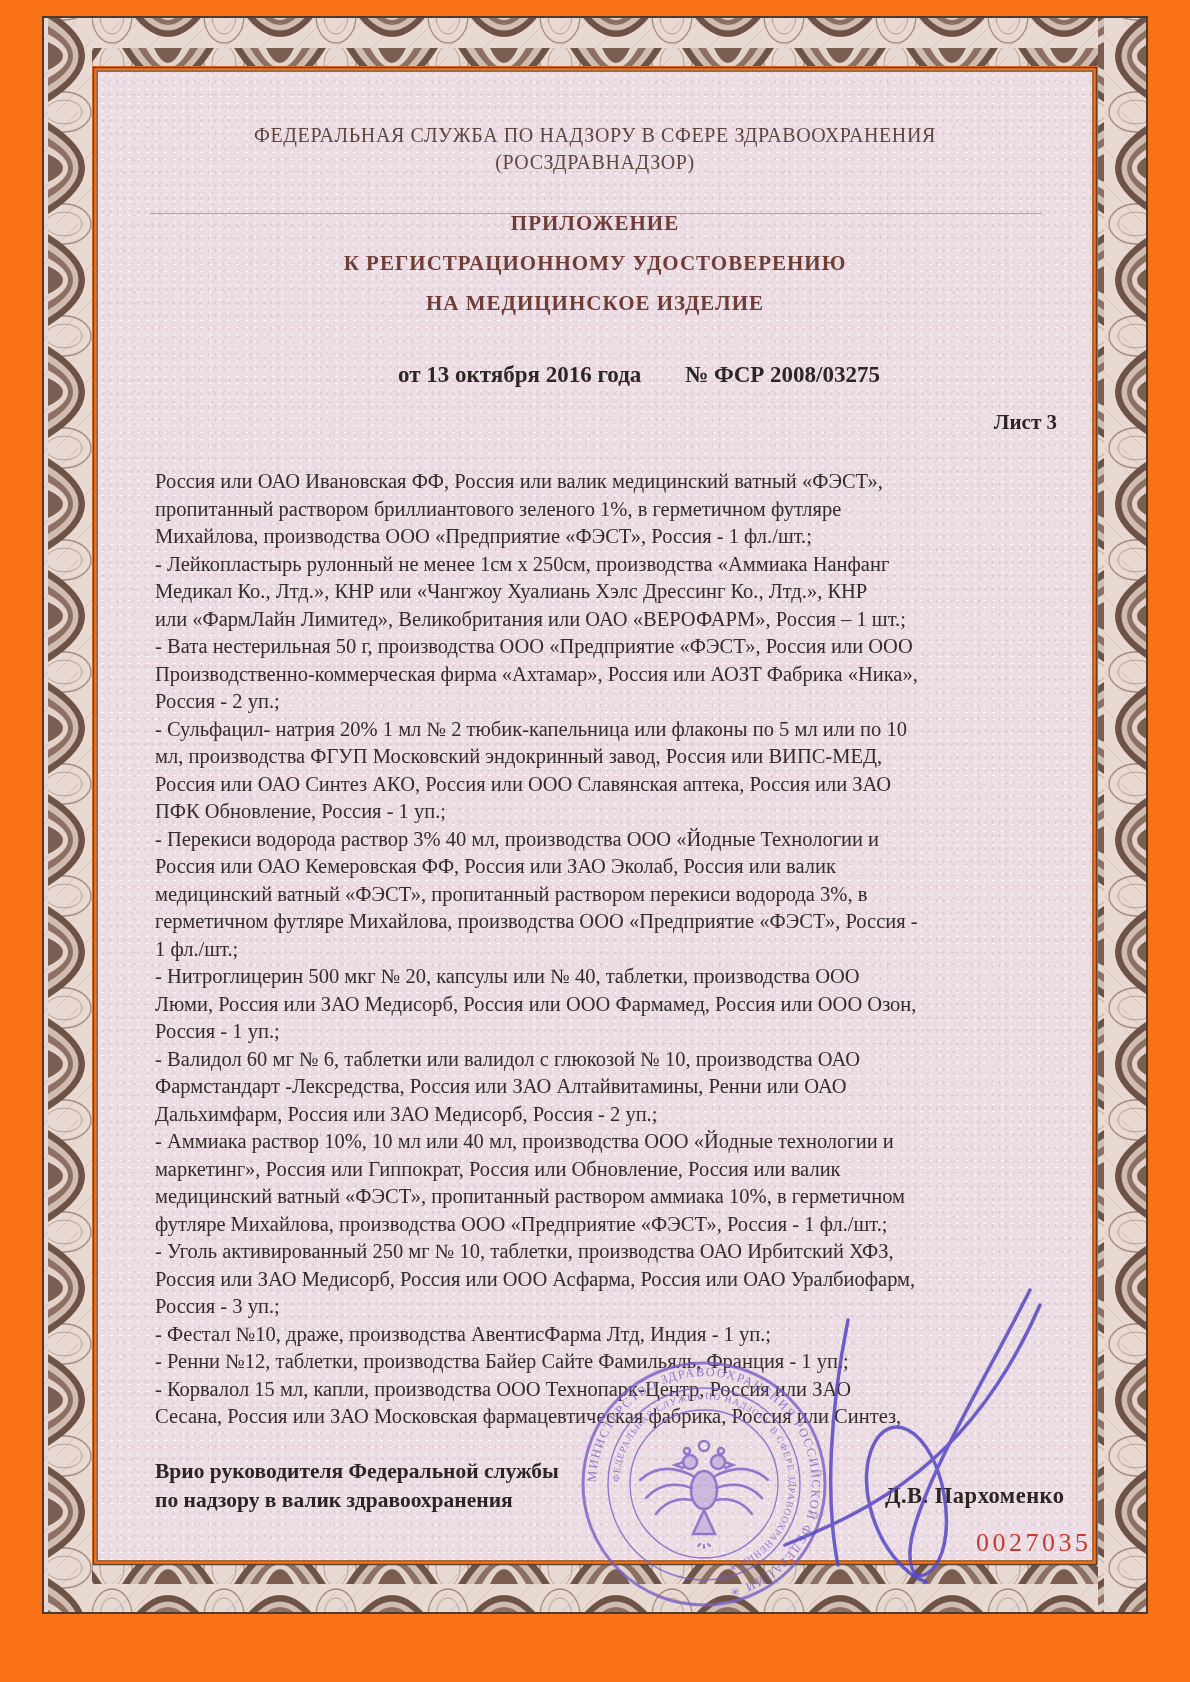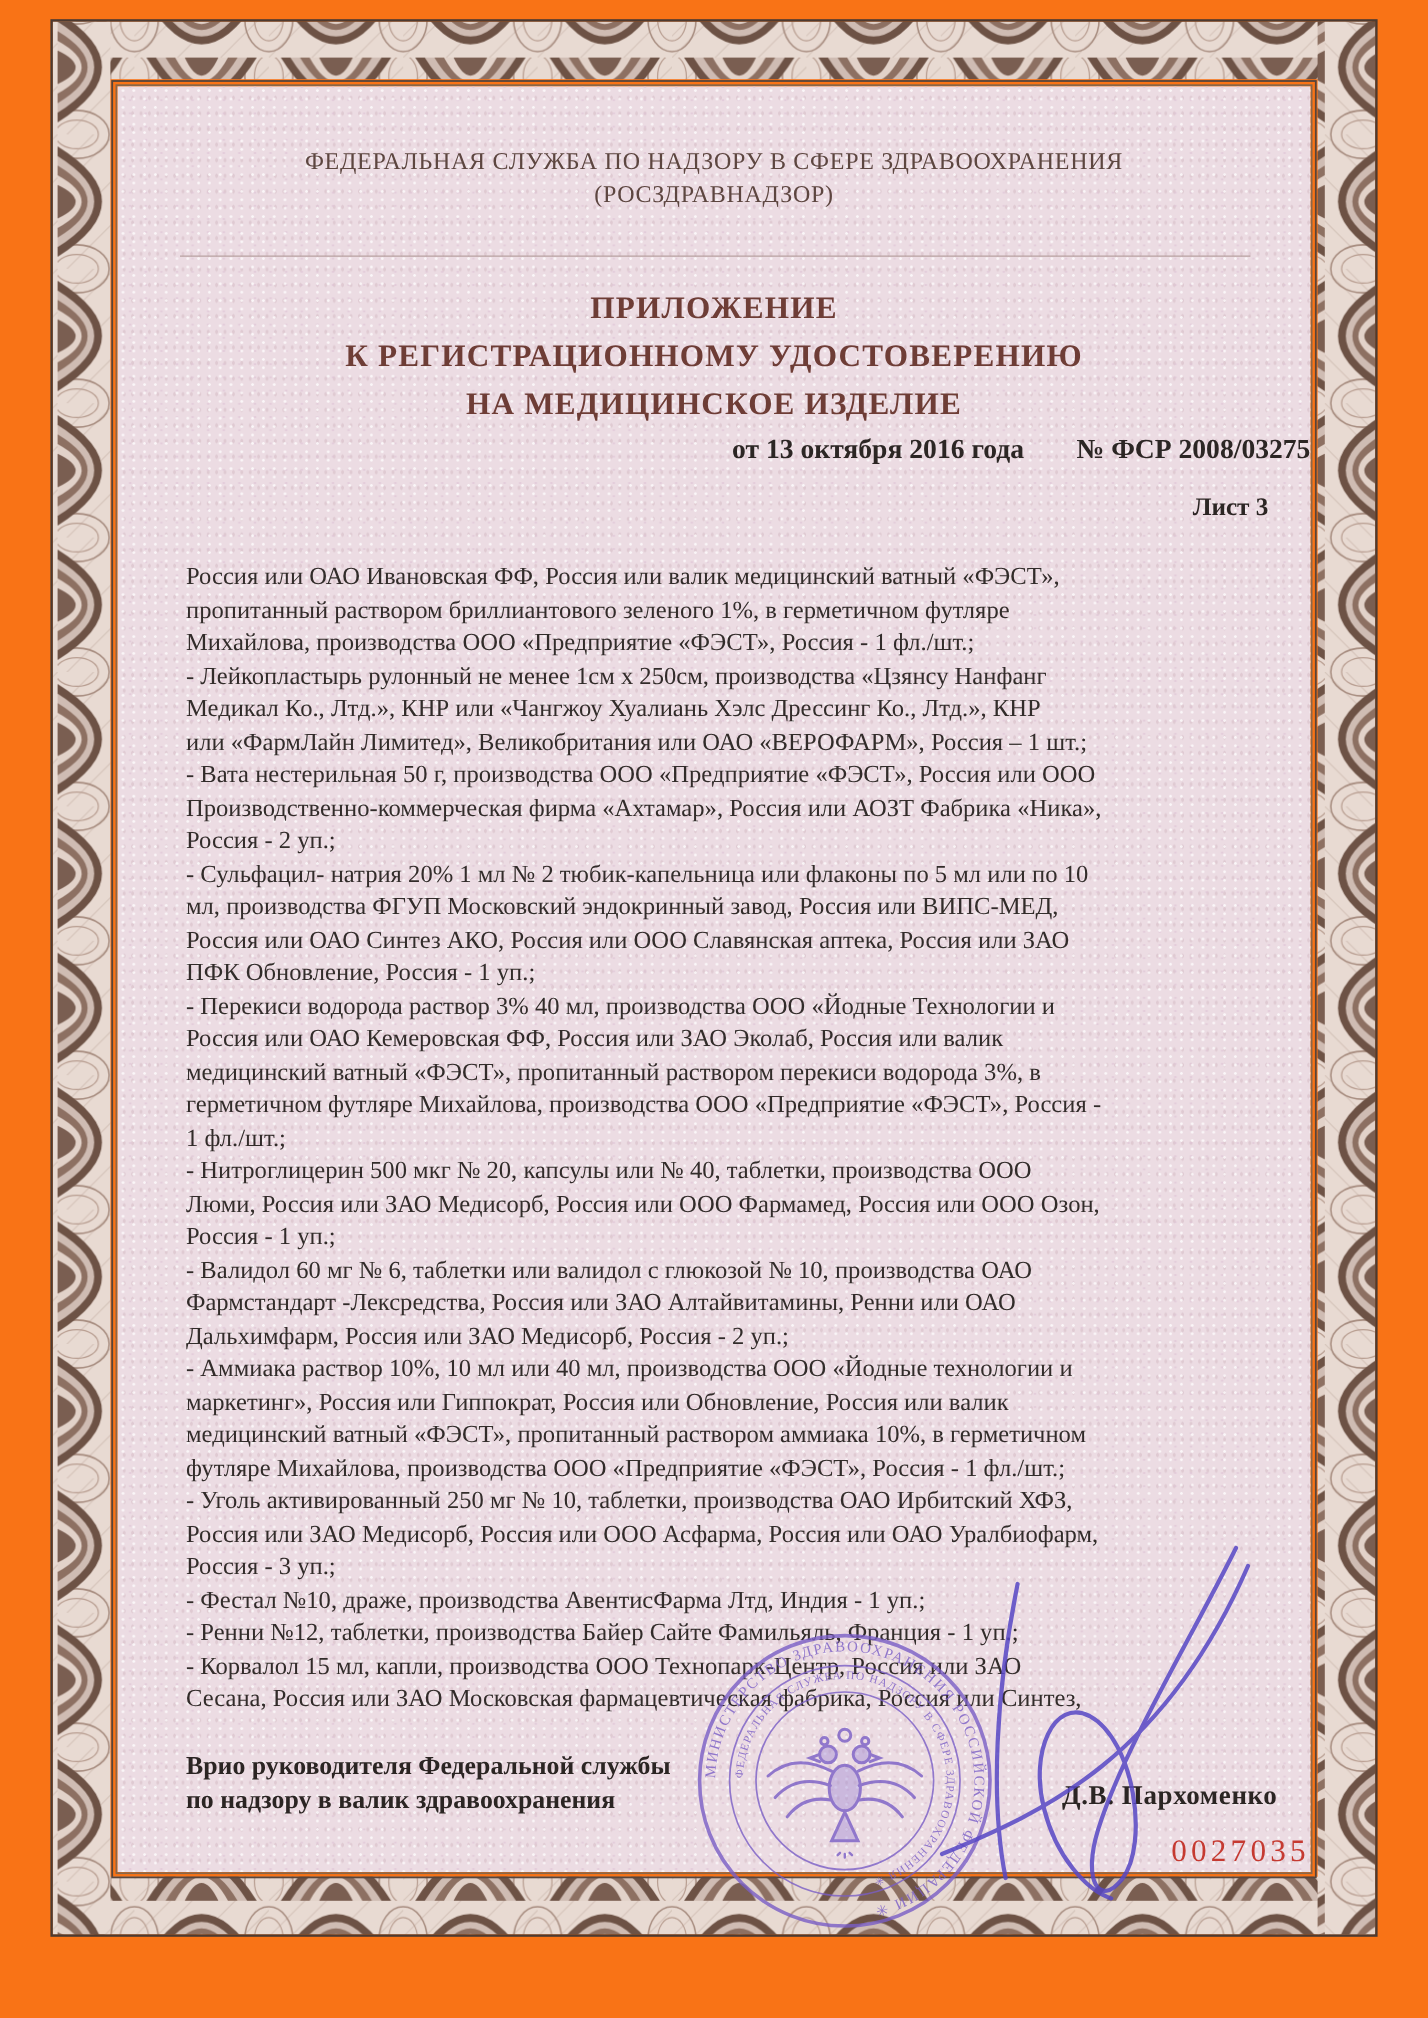--- a/index.html
+++ b/index.html
@@ -22,26 +22,26 @@
   .agency{
     text-align:center;color:#5d4640;font-size:20px;letter-spacing:.6px;
     line-height:27px;font-weight:500;
   }
   .agency-wrap{margin-top:50px;}
   .sep{
     position:absolute;left:52px;top:141px;width:892px;height:0;
     border-top:1px solid rgba(122,92,80,.45);
   }
   .doc-title{
-    position:absolute;left:0;top:165px;width:100%;text-align:center;
-    color:#6e3d36;font-weight:bold;font-size:26px;line-height:40px;letter-spacing:1px;
+    position:absolute;left:0;top:131px;width:100%;text-align:center;
+    color:#6e3d36;font-weight:bold;font-size:21px;line-height:40px;letter-spacing:1px;
   }
   .date-row{
-    position:absolute;left:0;top:290px;width:100%;text-align:right;
-    color:#2c2624;font-weight:bold;font-size:23px;
+    position:absolute;left:0;top:290px;width:100%;text-align:center;
+    color:#2c2624;font-weight:bold;font-size:23px;padding-left:44px;
   }
   .date-row .num{margin-left:38px;}
   .sheet{
     position:absolute;right:35px;top:338px;
     color:#2c2624;font-weight:bold;font-size:21px;
   }
   .body-block{
     position:absolute;left:57px;top:396px;width:900px;
     color:#322c2a;font-size:20.5px;line-height:27.5px;
   }
@@ -150,21 +150,21 @@
       <span class="num">№  ФСР 2008/03275</span>
     </div>
 
     <div class="sheet">Лист  3</div>
 
     <div class="body-block">
 
     <div class="body-line">Россия или ОАО Ивановская ФФ, Россия или валик медицинский ватный «ФЭСТ»,</div>
         <div class="body-line">пропитанный раствором бриллиантового зеленого 1%, в герметичном футляре</div>
         <div class="body-line">Михайлова, производства ООО «Предприятие «ФЭСТ», Россия - 1 фл./шт.;</div>
-        <div class="body-line">- Лейкопластырь рулонный не менее 1см х 250см, производства «Цзянсу Нанфанг</div>
+        <div class="body-line">- Лейкопластырь рулонный не менее 1см х 250см, производства «Аммиака Нанфанг</div>
         <div class="body-line">Медикал Ко., Лтд.», КНР или «Чангжоу Хуалиань Хэлс Дрессинг Ко., Лтд.», КНР</div>
         <div class="body-line">или «ФармЛайн Лимитед», Великобритания или ОАО «ВЕРОФАРМ», Россия – 1 шт.;</div>
         <div class="body-line">- Вата нестерильная 50 г, производства ООО «Предприятие «ФЭСТ», Россия или ООО</div>
         <div class="body-line">Производственно-коммерческая фирма «Ахтамар», Россия или АОЗТ Фабрика «Ника»,</div>
         <div class="body-line">Россия - 2 уп.;</div>
         <div class="body-line">- Сульфацил- натрия 20% 1 мл № 2 тюбик-капельница или флаконы по 5 мл или по 10</div>
         <div class="body-line">мл, производства ФГУП Московский эндокринный завод, Россия или ВИПС-МЕД,</div>
         <div class="body-line">Россия или ОАО Синтез АКО, Россия или ООО Славянская аптека, Россия или ЗАО</div>
         <div class="body-line">ПФК Обновление, Россия - 1 уп.;</div>
         <div class="body-line">- Перекиси водорода раствор 3% 40 мл, производства ООО «Йодные Технологии и</div>

